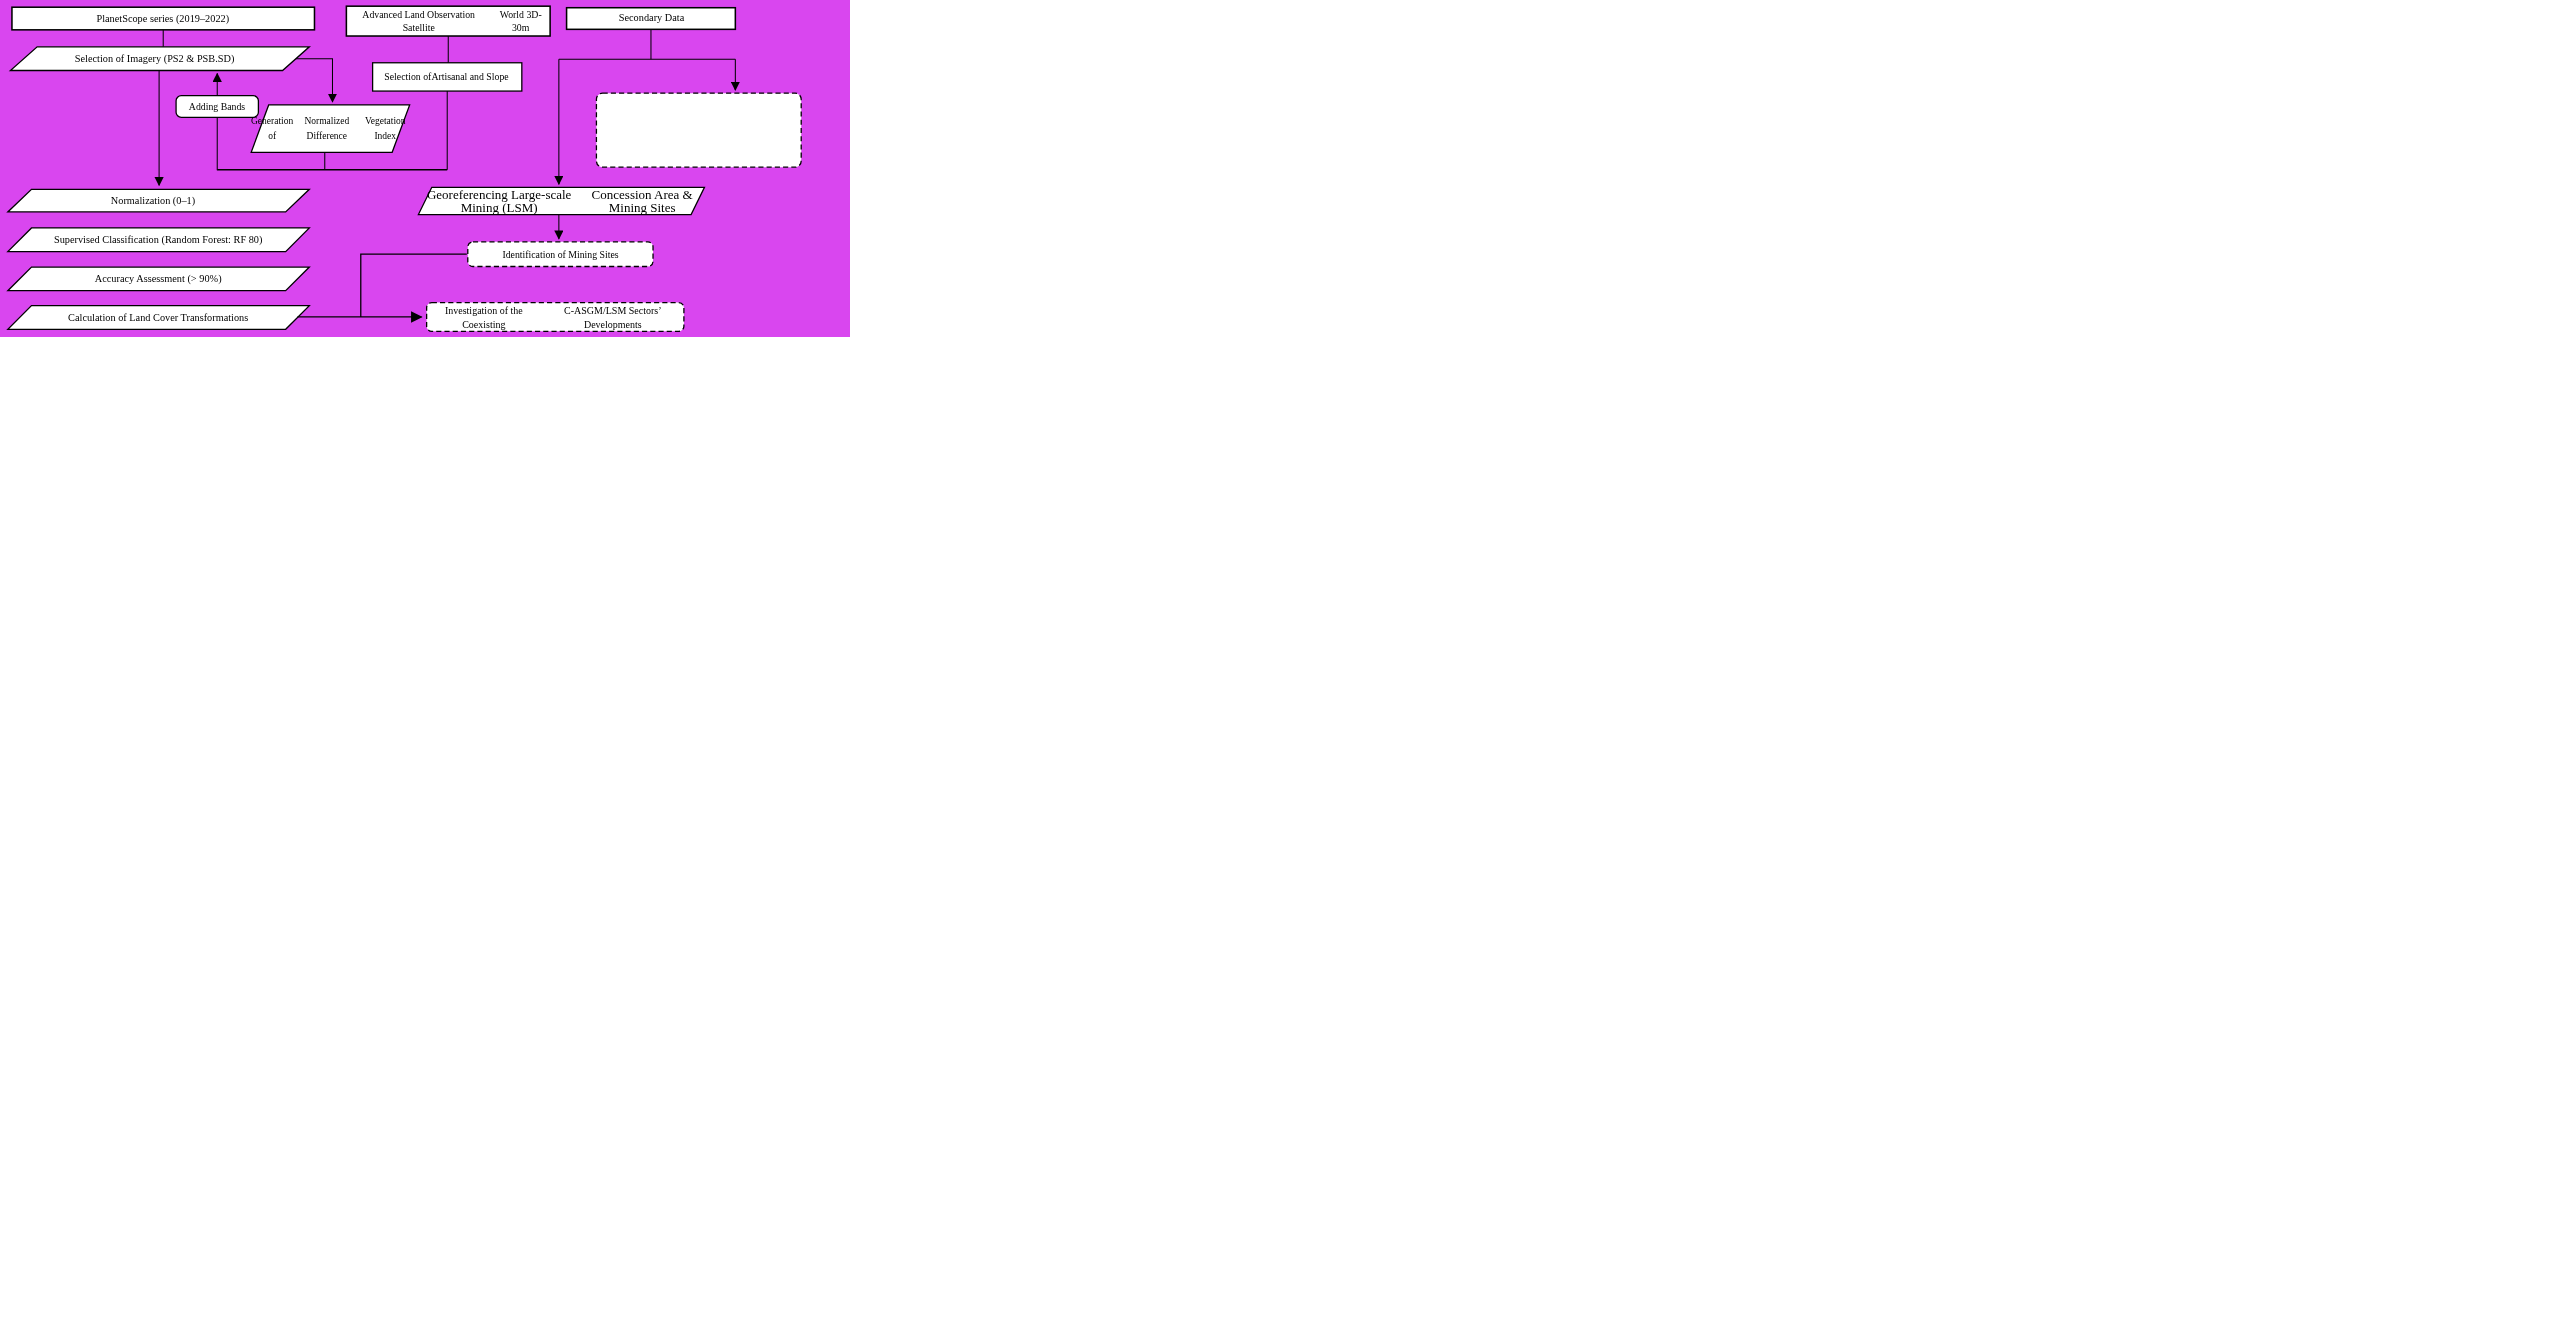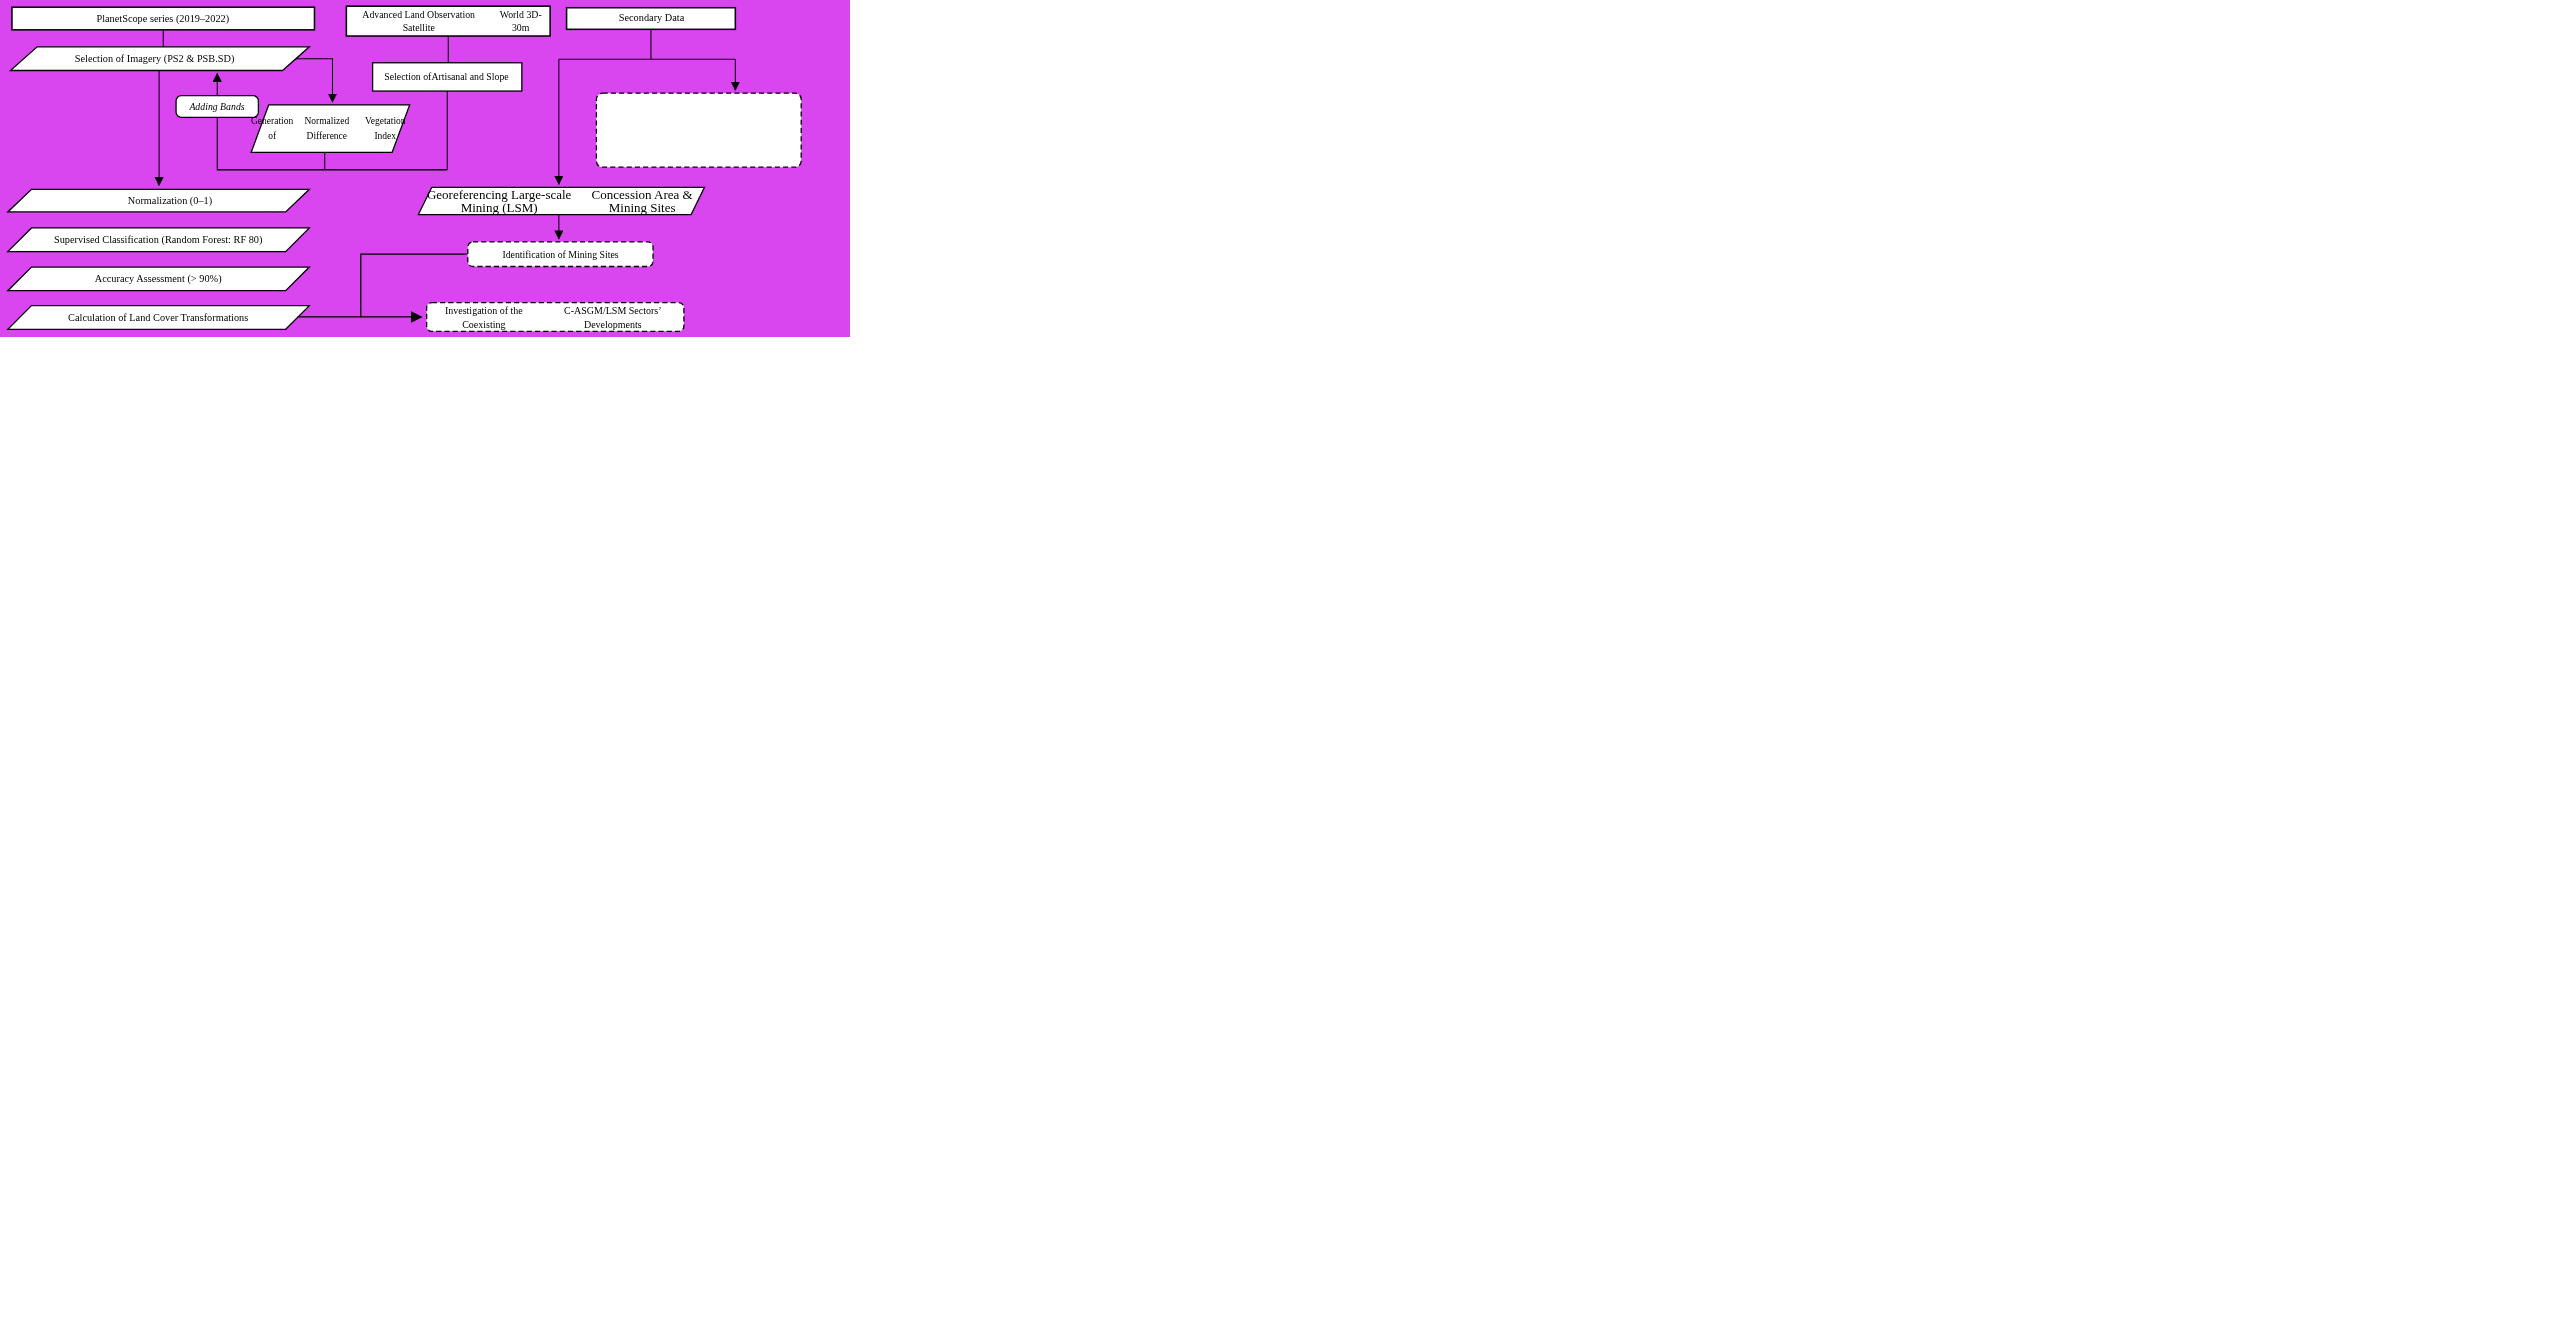--- a/index.html
+++ b/index.html
@@ -90,40 +90,40 @@
 
   <div class="lbl fs19 stack" style="left:346px;top:6.2px;width:204px;height:30px;">
     <span class="ln">Advanced Land Observation Satellite</span>
     <span class="ln">World 3D-30m</span>
   </div>
 
   <div class="lbl fs20" style="left:567px;top:7.7px;width:169px;height:21.6px;">Secondary Data</div>
 
   <div class="lbl fs20" style="left:20.6px;top:47px;width:268px;height:24px;">Selection of Imagery (PS2 &amp; PSB.SD)</div>
 
-  <div class="lbl fs19" style="left:176px;top:96px;width:82px;height:21.6px;font-style:italic;">Adding Bands</div>
+  <div class="lbl fs19" style="left:176px;top:96px;width:82px;height:21.6px;">Adding Bands</div>
 
   <div class="lbl fs185 stack" style="left:251px;top:105px;width:159px;height:47px;">
     <span class="ln">Generation of</span>
     <span class="ln">Normalized Difference</span>
     <span class="ln">Vegetation Index</span>
   </div>
 
   <div class="lbl fs19 stack" style="left:372px;top:63px;width:149px;height:28px;">
     <span class="ln">Selection of</span>
     <span class="ln">Artisanal and Slope</span>
   </div>
 
 
   <div class="lbl fs175b stack" style="left:418px;top:188px;width:286px;height:27px;">
     <span class="ln">Georeferencing Large-scale Mining (LSM)</span>
     <span class="ln">Concession Area &amp; Mining Sites</span>
   </div>
 
-  <div class="lbl fs20" style="left:19px;top:190px;width:302px;height:23px;">Normalization (0–1)</div>
+  <div class="lbl fs20" style="left:2px;top:190px;width:302px;height:23px;">Normalization (0–1)</div>
 
   <div class="lbl fs20" style="left:7.2px;top:228px;width:302px;height:24px;">Supervised Classification (Random Forest: RF 80)</div>
 
   <div class="lbl fs19" style="left:468px;top:242px;width:185px;height:25px;">Identification of Mining Sites</div>
 
   <div class="lbl fs20" style="left:7.2px;top:267px;width:302px;height:24px;">Accuracy Assessment (&gt; 90%)</div>
 
   <div class="lbl fs20" style="left:7.2px;top:306px;width:302px;height:24px;">Calculation of Land Cover Transformations</div>
 
   <div class="lbl fs18 stack" style="left:427px;top:303px;width:258px;height:29px;">

